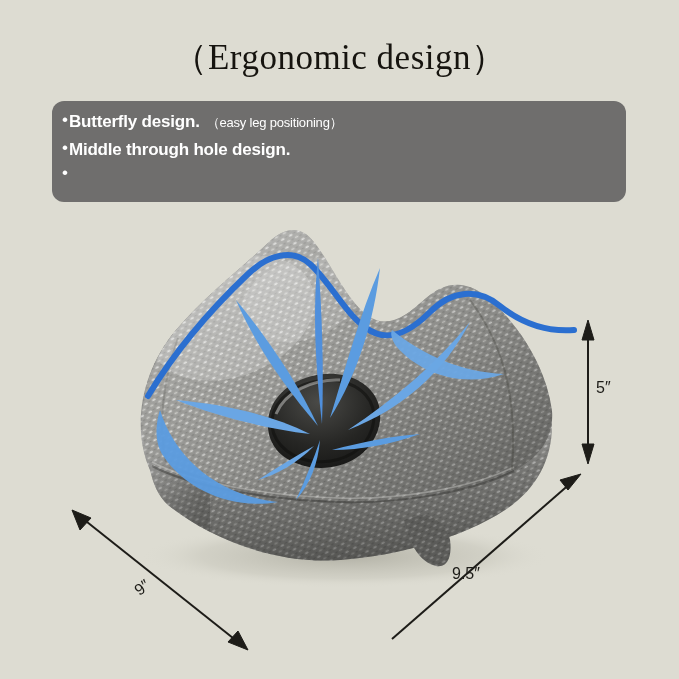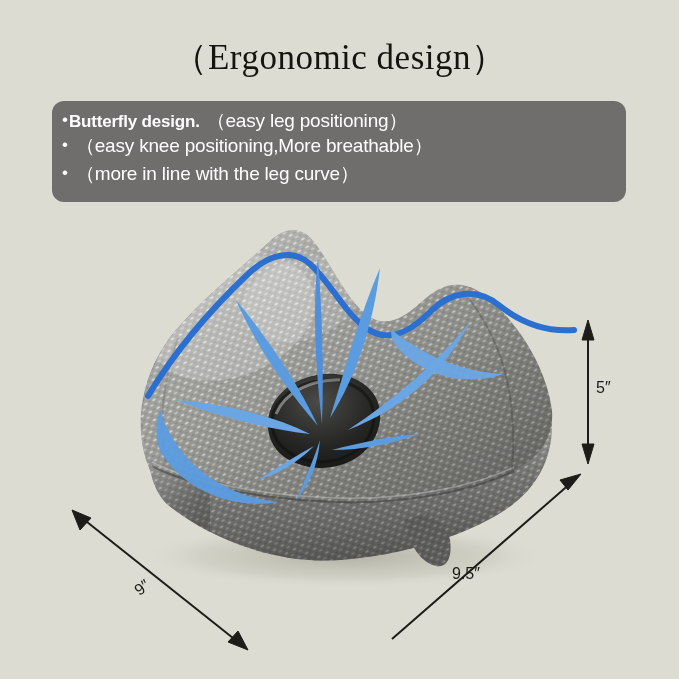--- a/index.html
+++ b/index.html
@@ -43,21 +43,21 @@
     margin-right:1px;
     color:#ffffff;
     transform:translateY(-2px);
   }
   .feat-main{
     font-size:17px;line-height:24px;
     font-weight:700;
     letter-spacing:-.2px;
   }
   .feat-sub{
-    font-size:19px;line-height:16px;
+    font-size:13px;line-height:16px;
     margin-left:7px;
     letter-spacing:-.2px;
   }
 
   
   #pillow-wrap{position:absolute;left:0;top:0;width:679px;height:679px;}
   svg.art{position:absolute;left:0;top:0;width:679px;height:679px;display:block;}
 
   
   .dim{
@@ -81,26 +81,25 @@
   <div class="feature-box">
 
     <div class="feat-row">
       <span class="bullet">•</span>
       <span class="feat-main">Butterfly design.</span>
       <span class="feat-sub">（easy leg positioning）</span>
     </div>
 
     <div class="feat-row">
       <span class="bullet">•</span>
-      <span class="feat-sub">（easy knee positioning,More breathable）</span>
+      <span class="feat-main">Middle through hole design.</span>
     </div>
 
     <div class="feat-row">
       <span class="bullet">•</span>
-      <span class="feat-sub">（more in line with the leg curve）</span>
     </div>
 
   </div>
 
   <div id="pillow-wrap">
     <svg class="art" viewBox="0 0 679 679" xmlns="http://www.w3.org/2000/svg">
       <defs>
 
         <pattern id="knit" width="9" height="9" patternUnits="userSpaceOnUse" patternTransform="rotate(-28)">
           <rect width="9" height="9" fill="#8d8d8a"></rect>

